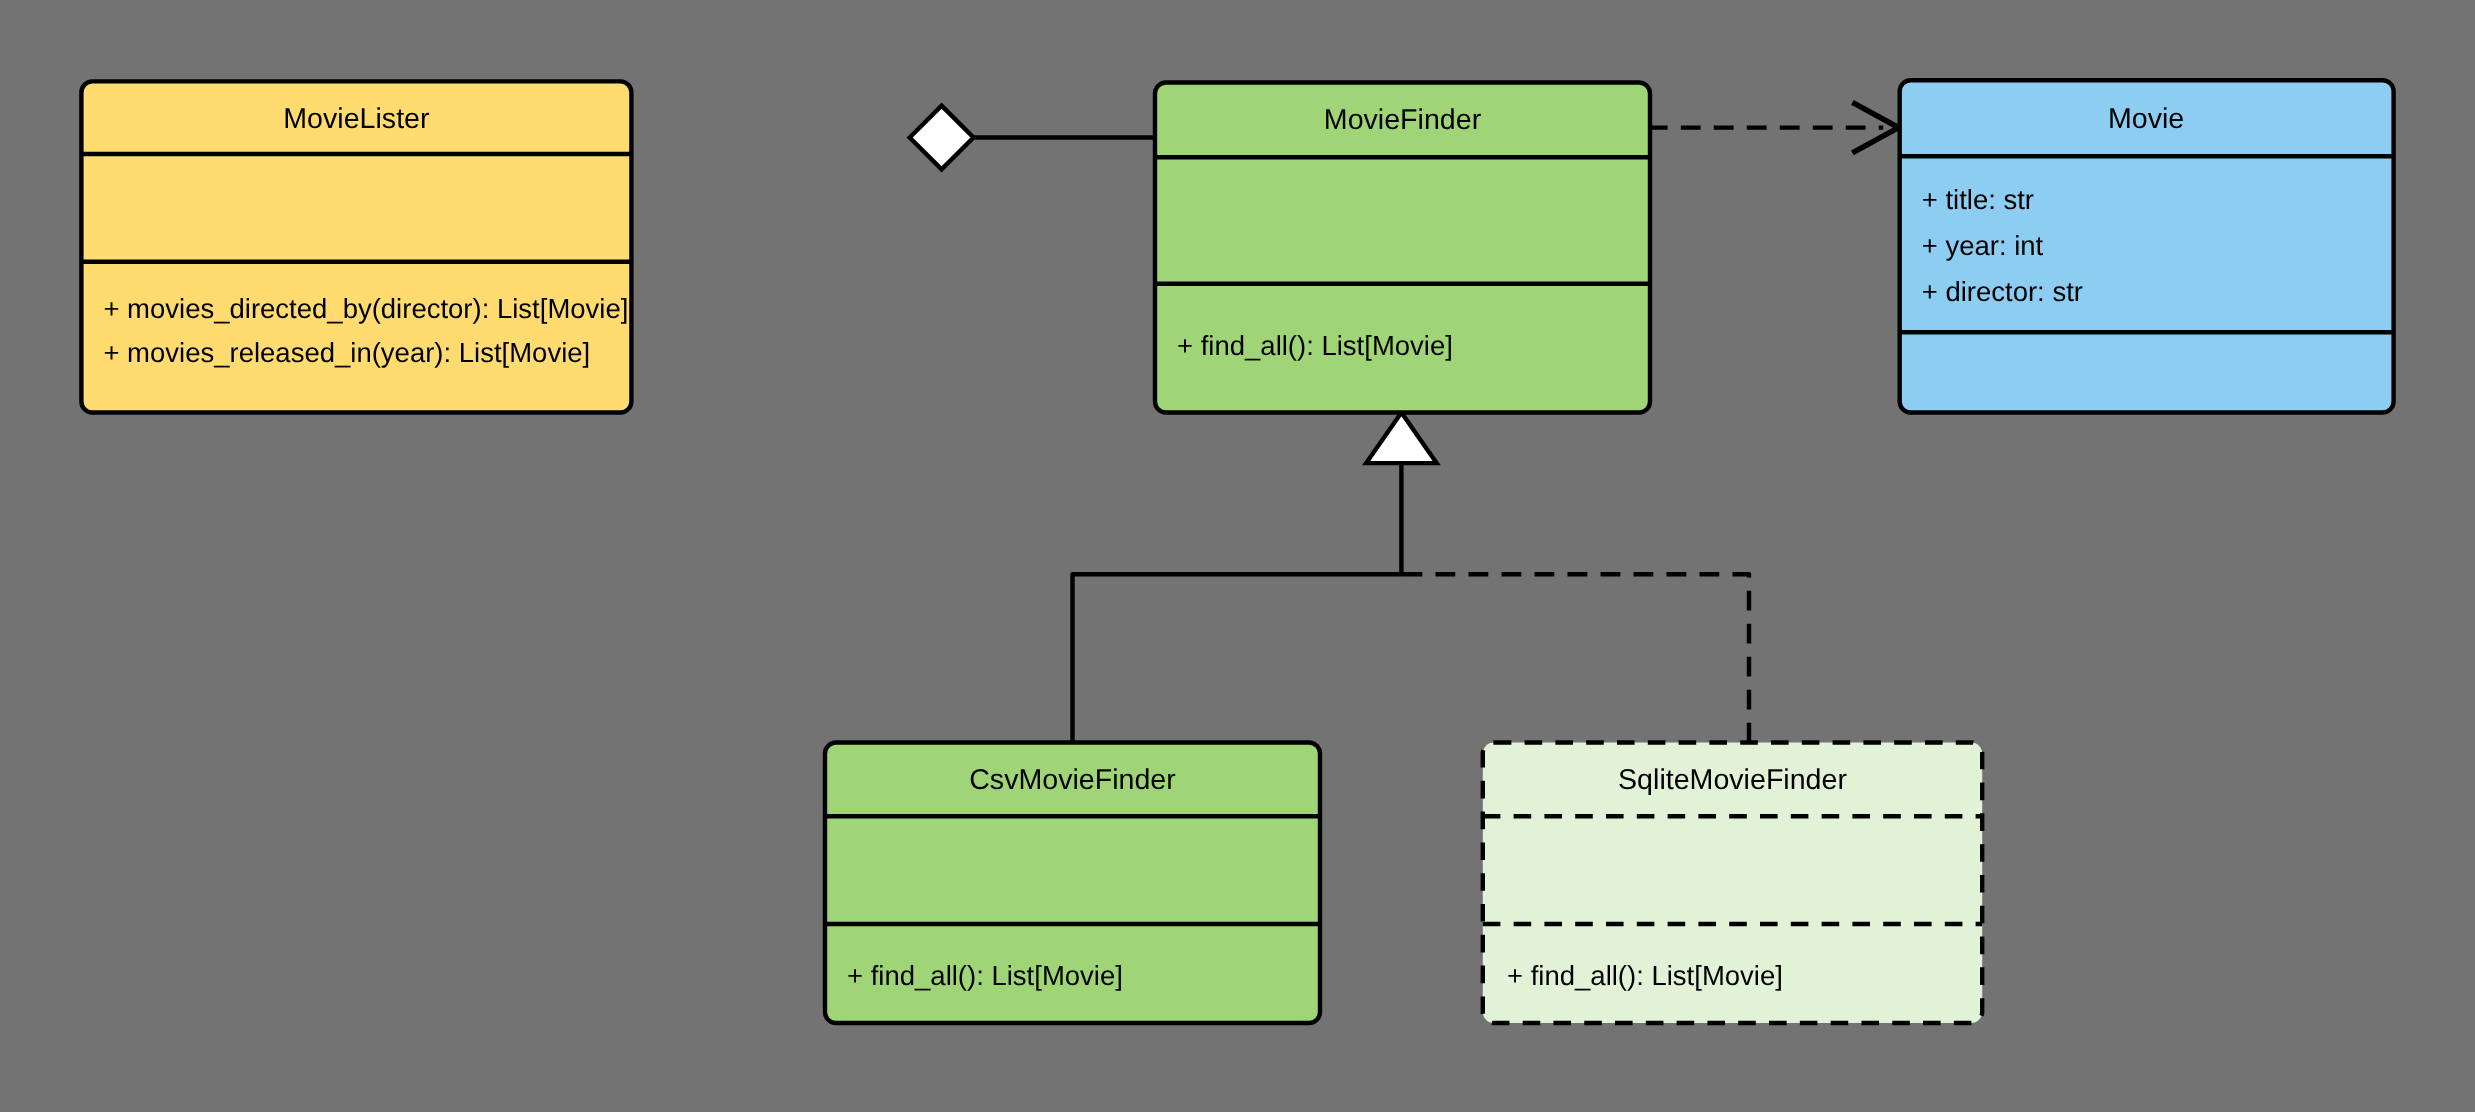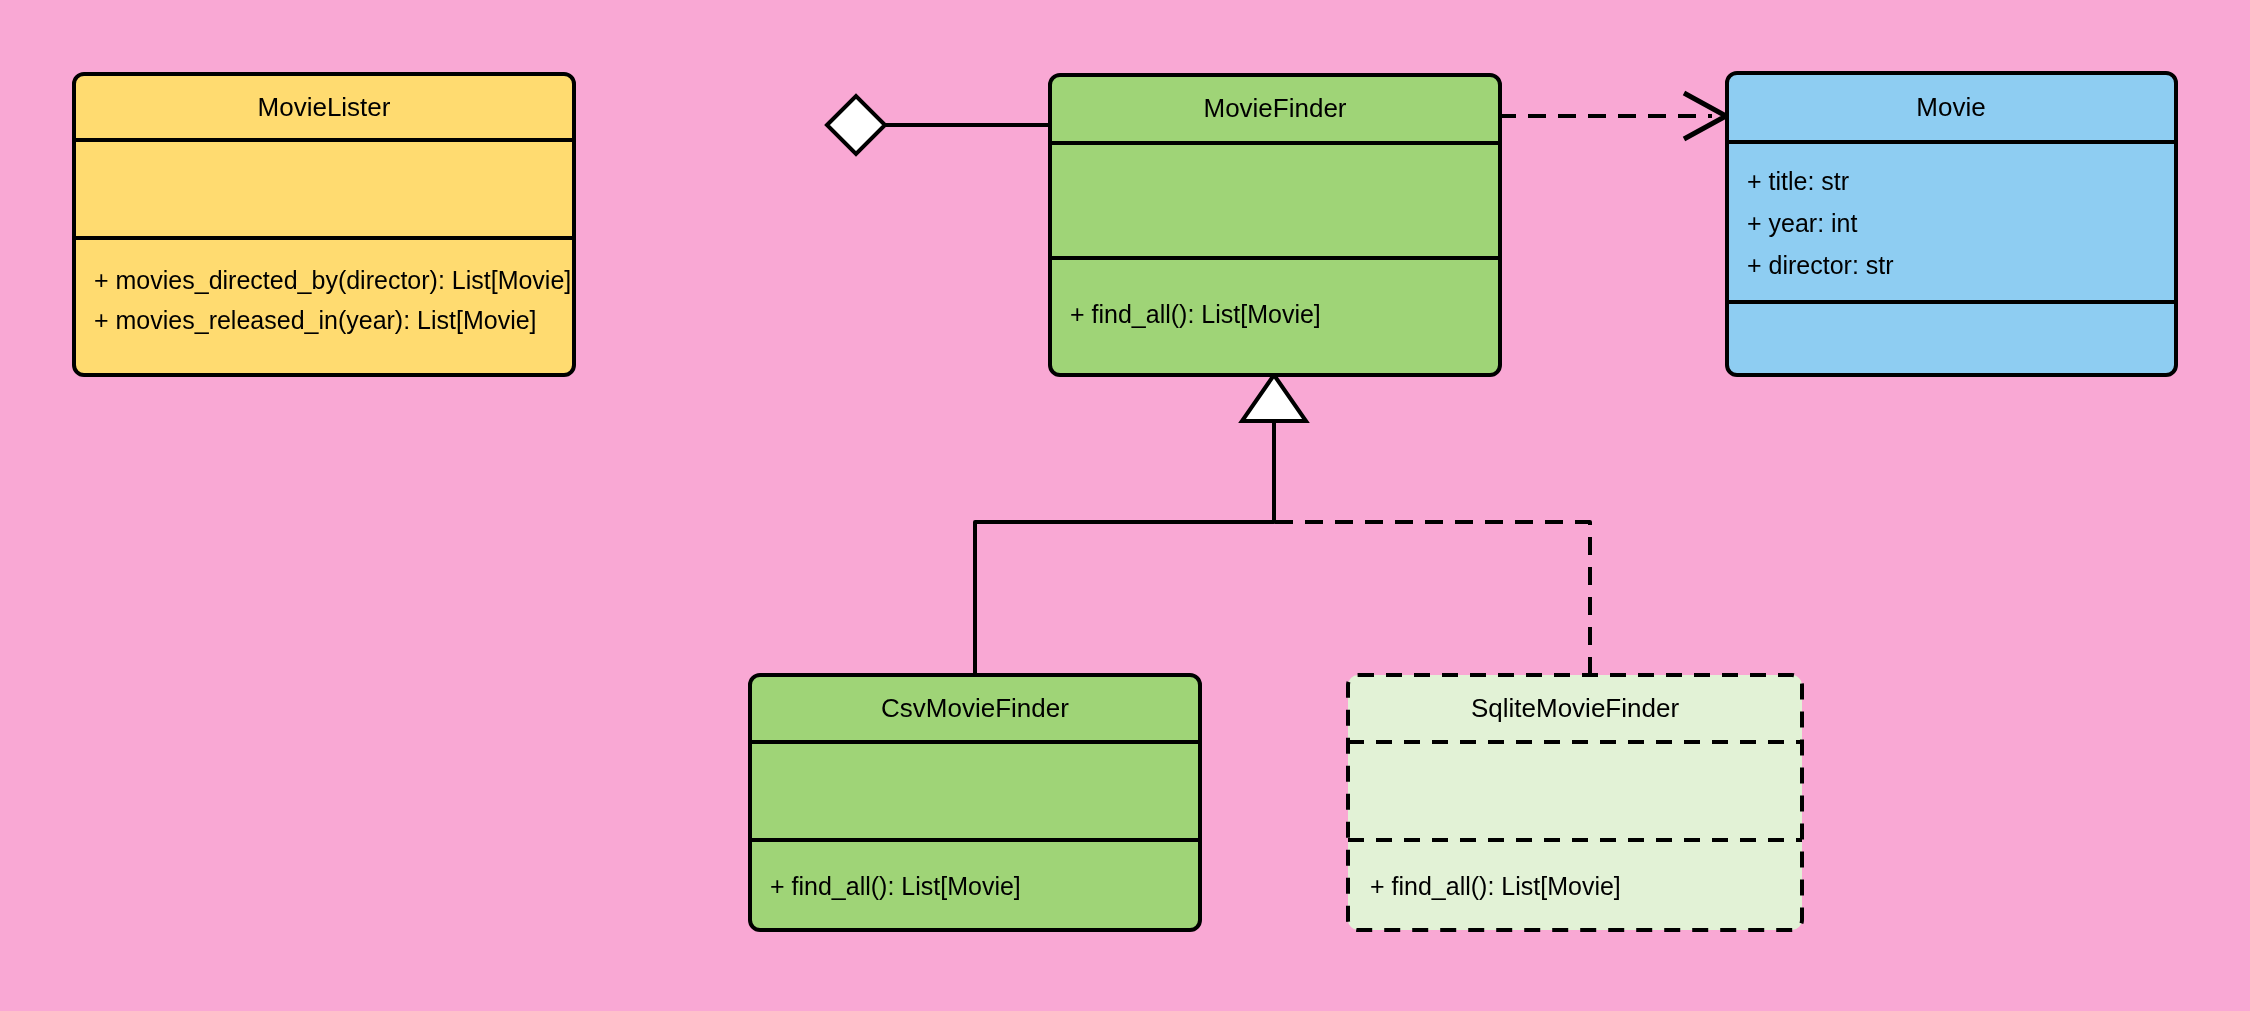--- a/index.html
+++ b/index.html
@@ -11,21 +11,21 @@
   body {
     width: 2250px;
     height: 1011px;
     overflow: hidden;
     font-family: "Liberation Sans", sans-serif;
   }
   #diagram-root {
     position: relative;
     width: 2250px;
     height: 1011px;
-    background: #f9a8d4;
+    background: #737373;
   }
   svg.uml-canvas {
     display: block;
     width: 2250px;
     height: 1011px;
     shape-rendering: geometricPrecision;
   }
   .cls-box {
     stroke: #000000;
     stroke-width: 4;

